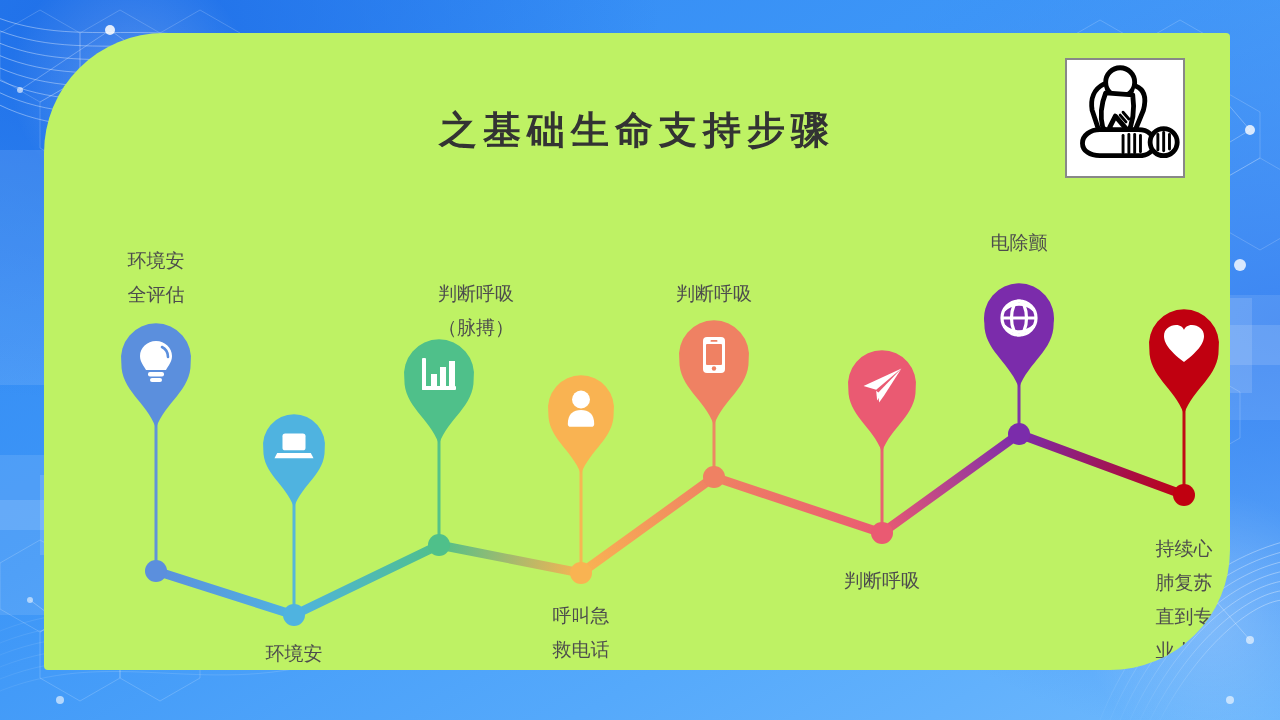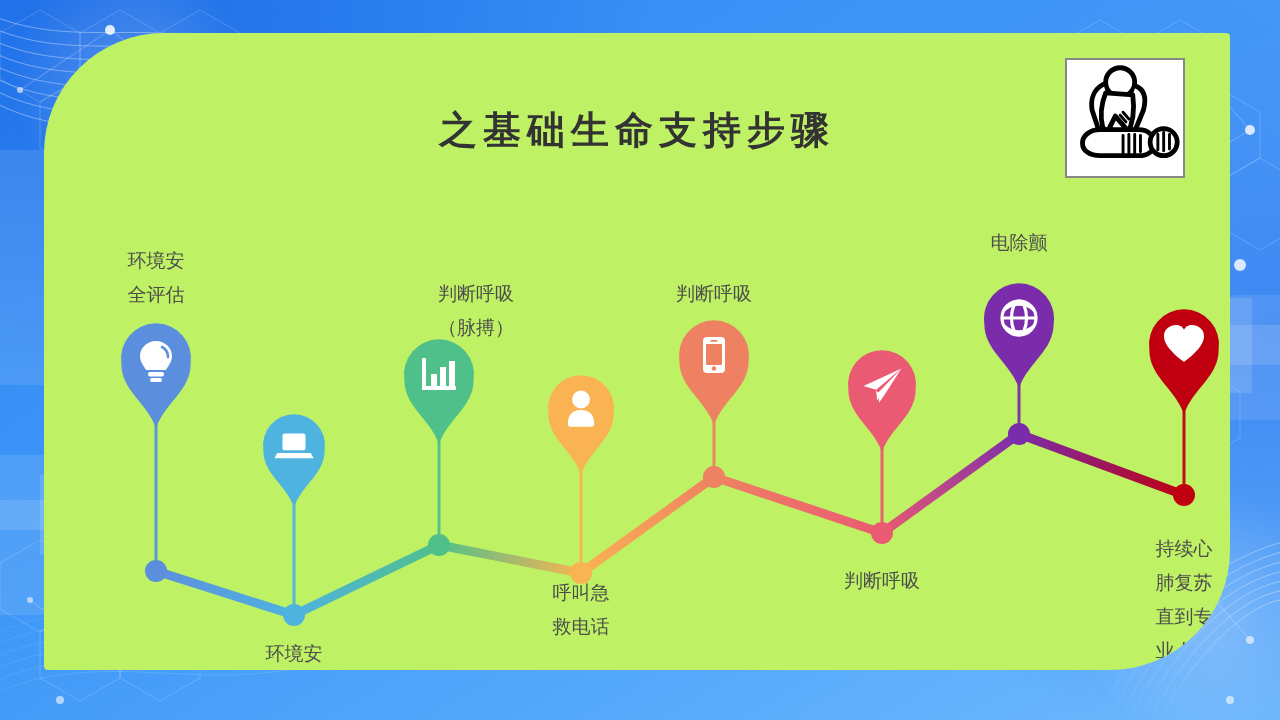--- a/index.html
+++ b/index.html
@@ -372,21 +372,21 @@
             </g>
           </g>
       </svg>
       <div id="chart-labels">
           <div class="lbl" style="left: 52px; top: 210px; width: 120px;">环境安
 全评估</div>
           <div class="lbl" style="left: 190px; top: 603px; width: 120px;">环境安
 全评估</div>
           <div class="lbl" style="left: 320px; top: 243px; width: 150px; text-align: right;">判断呼吸
 （脉搏）</div>
-          <div class="lbl" style="left: 477px; top: 542px; width: 120px; text-align: center;">呼叫急
+          <div class="lbl" style="left: 477px; top: 565px; width: 120px; text-align: center;">呼叫急
 救电话</div>
           <div class="lbl" style="left: 595px; top: 243px; width: 150px;">判断呼吸</div>
           <div class="lbl" style="left: 763px; top: 530px; width: 150px;">判断呼吸</div>
           <div class="lbl" style="left: 905px; top: 192px; width: 140px;">电除颤</div>
           <div class="lbl" style="left: 1080px; top: 498px; width: 120px;">持续心
 肺复苏
 直到专
 业人员
 到达</div>
         </div>

